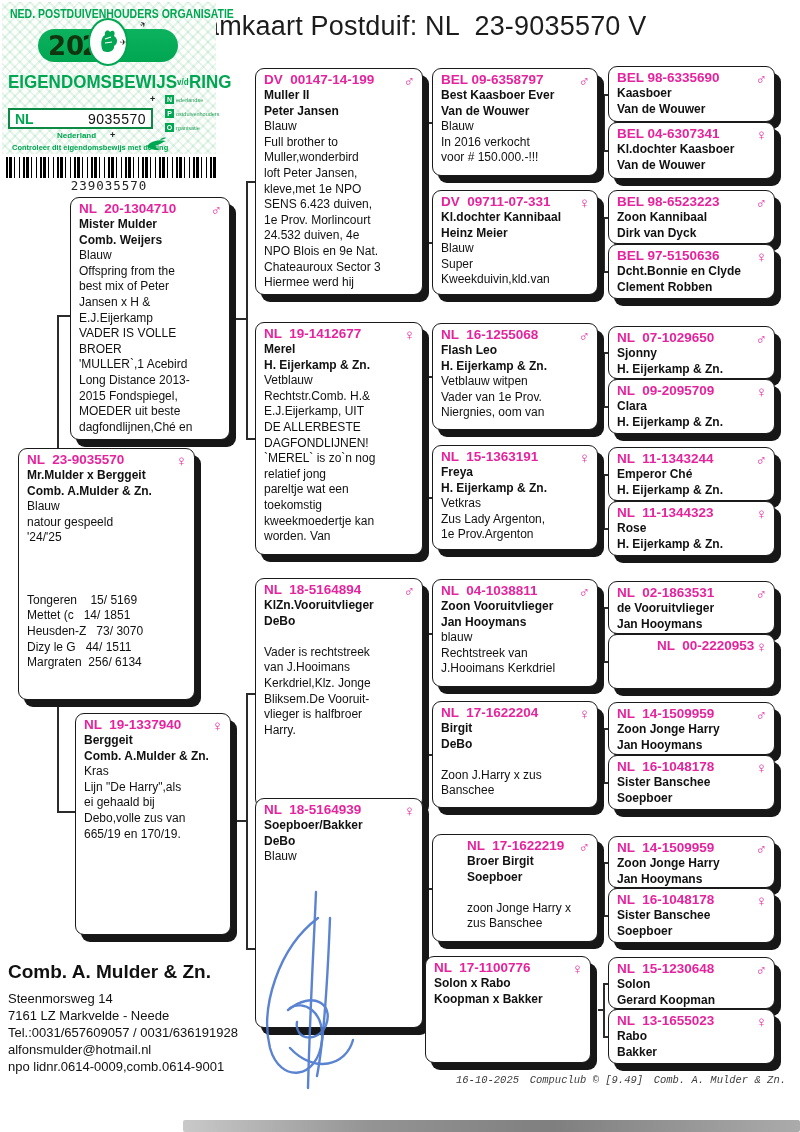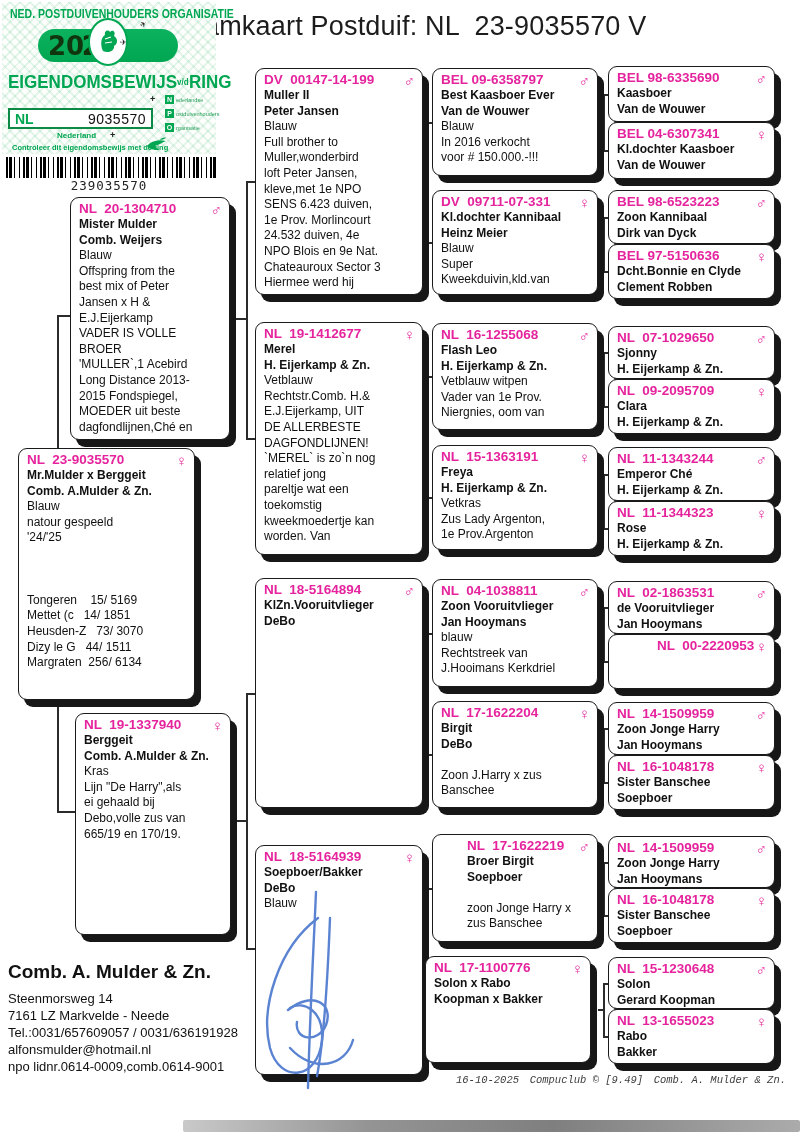--- a/index.html
+++ b/index.html
@@ -274,22 +274,29 @@
 kweekmoedertje kan
 worden. Van</div>
     </div>
     <div class="card" style="left: 255px; top: 578px; width: 168px; height: 230px;">
       <div class="card-head">
         <span class="ring">NL  18-5164894</span>
         <span class="sex">♂</span>
       </div>
       <div class="card-bold">KlZn.Vooruitvlieger
 DeBo</div>
-    </div>
-    <div class="card" style="left: 255px; top: 845px; width: 168px; height: 230px;">
+      <div class="card-body">
+Vader is rechtstreek
+van J.Hooimans
+Kerkdriel,Klz. Jonge
+Bliksem.De Vooruit-
+vlieger is halfbroer
+Harry.</div>
+    </div>
+    <div class="card" style="left: 255px; top: 798px; width: 168px; height: 230px;">
       <div class="card-head">
         <span class="ring">NL  18-5164939</span>
         <span class="sex">♀</span>
       </div>
       <div class="card-bold">Soepboer/Bakker
 DeBo</div>
       <div class="card-body">Blauw</div>
     </div>
     <div class="card" style="left: 432px; top: 68px; width: 166px; height: 108px;">
       <div class="card-head">

